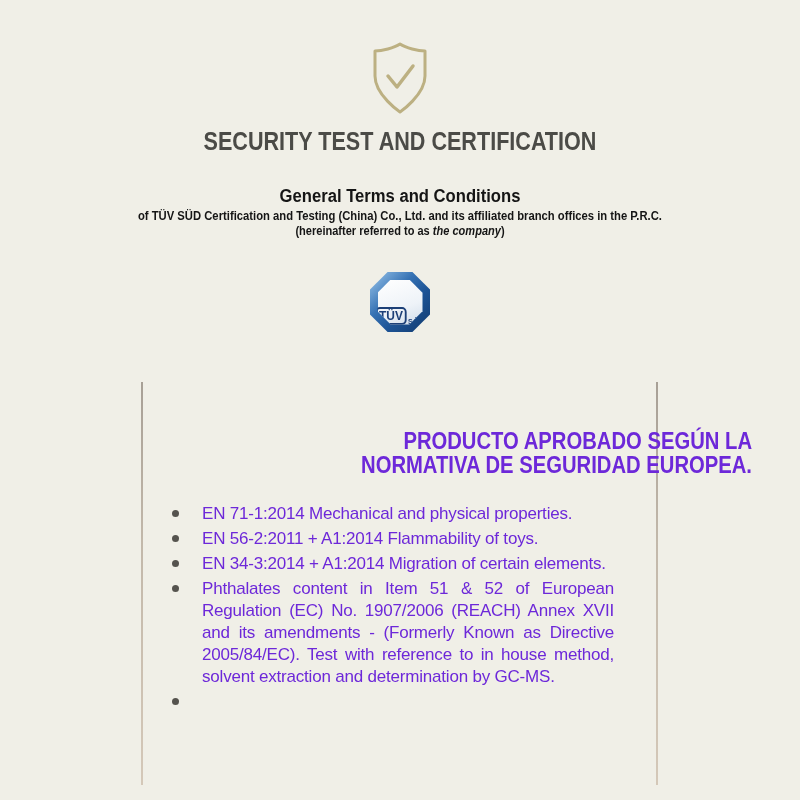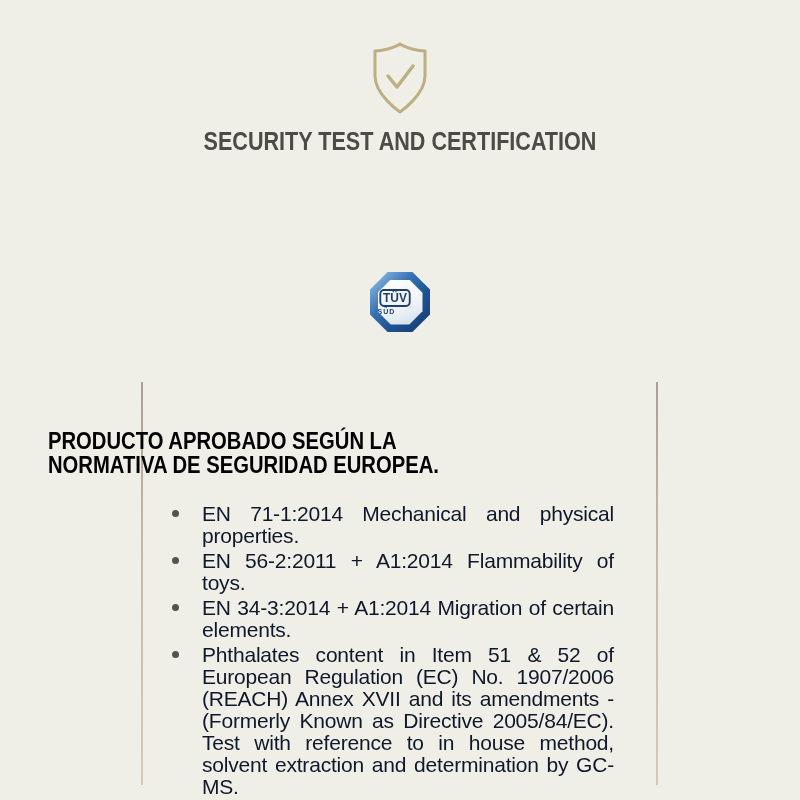--- a/index.html
+++ b/index.html
@@ -53,21 +53,21 @@
   .octagon-outer {
     width: 60px; height: 60px;
     clip-path: polygon(29.3% 0, 70.7% 0, 100% 29.3%, 100% 70.7%, 70.7% 100%, 29.3% 100%, 0 70.7%, 0 29.3%);
     background: linear-gradient(135deg, #9cc7ec 0%, #3672b4 38%, #1d5496 62%, #123a6e 100%);
     display: flex; align-items: center; justify-content: center;
   }
   .octagon-inner {
     width: 45px; height: 45px;
     clip-path: polygon(29.3% 0, 70.7% 0, 100% 29.3%, 100% 70.7%, 70.7% 100%, 29.3% 100%, 0 70.7%, 0 29.3%);
     background: linear-gradient(160deg, #ffffff 0%, #eef3f8 60%, #cfdcea 100%);
-    display: flex; flex-direction: column; align-items: flex-start; justify-content: center;
+    display: flex; align-items: flex-end; justify-content: center;
   }
   .logo-tuv {
     font-size: 13px; font-weight: bold; color: #1c3f77;
     border: 2px solid #1c3f77; border-radius: 5px;
     line-height: 14px; padding: 0 2px;
     letter-spacing: 0px;
     transform: scaleX(0.92);
   }
   .logo-sud {
     margin-top: 1px;
@@ -77,33 +77,33 @@
   .vline {
     position: absolute; top: 382px; height: 403px; width: 2px;
     background: linear-gradient(180deg, #8f857b 0%, #b3a696 40%, #cbbba9 100%);
     opacity: 0.75;
   }
   .vline.left  { left: 141px; }
   .vline.right { left: 656px; }
   
   .approval-heading {
     position: absolute; top: 429px; left: 0; width: 800px;
-    text-align: left;
-    color: #000000;
+    text-align: right;
+    color: #6d28d9;
     font-size: 23px; font-weight: bold;
     line-height: 24px;
   }
   .approval-heading .line {
     transform: scaleX(0.88); transform-origin: center; white-space: nowrap;
   }
   .std-list {
     position: absolute; top: 503px; left: 170px; width: 444px;
     list-style: none;
-    color: #0f172a;
-    font-size: 21px;
+    color: #6d28d9;
+    font-size: 17px;
     letter-spacing: -0.2px;
     line-height: 22px;
   }
   .std-list li {
     position: relative;
     margin-bottom: 3px;
     padding-left: 32px;
     text-align: justify;
   }
   .std-list li .bullet {
@@ -119,20 +119,25 @@
 
   <div class="shield-wrap">
     <svg width="64" height="78" viewBox="0 0 64 78" fill="none">
       <path d="M32 4 C38 8 50 11 57 11 L57 36 C57 55 32 72 32 72 C32 72 7 55 7 36 L7 11 C14 11 26 8 32 4 Z" stroke="#bcb082" stroke-width="3" fill="none" stroke-linejoin="round"></path>
       <polyline points="20,36 29,47 45,26" stroke="#bcb082" stroke-width="3.5" fill="none" stroke-linecap="round" stroke-linejoin="round"></polyline>
     </svg>
   </div>
 
   <div class="main-title">SECURITY TEST AND CERTIFICATION</div>
 
+  <div class="terms">
+    <div class="terms-title">General Terms and Conditions</div>
+    <div class="terms-subtitle">of TÜV SÜD Certification and Testing (China) Co., Ltd. and its affiliated branch offices in the P.R.C.</div>
+    <div class="terms-note"><span>(hereinafter referred to as </span><span class="it">the company</span><span>)</span></div>
+  </div>
 
   <div class="logo-wrap">
     <div class="octagon-outer">
       <div class="octagon-inner">
         <div class="logo-tuv">TÜV</div>
         <div class="logo-sud">SÜD</div>
       </div>
     </div>
   </div>
 

